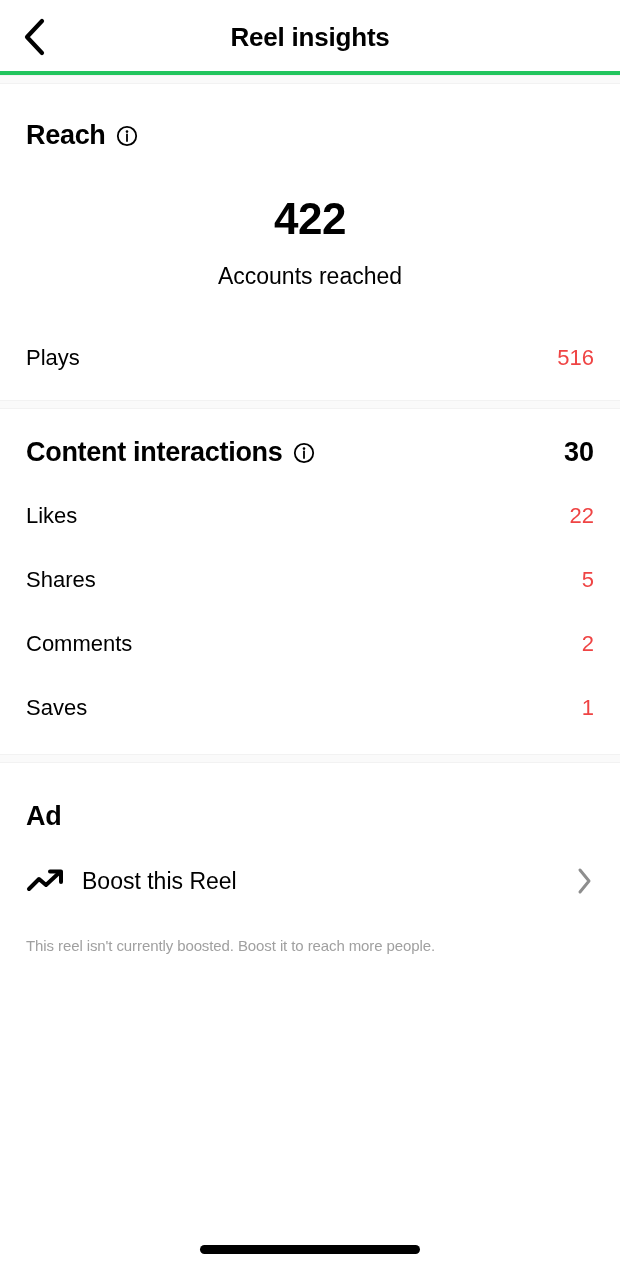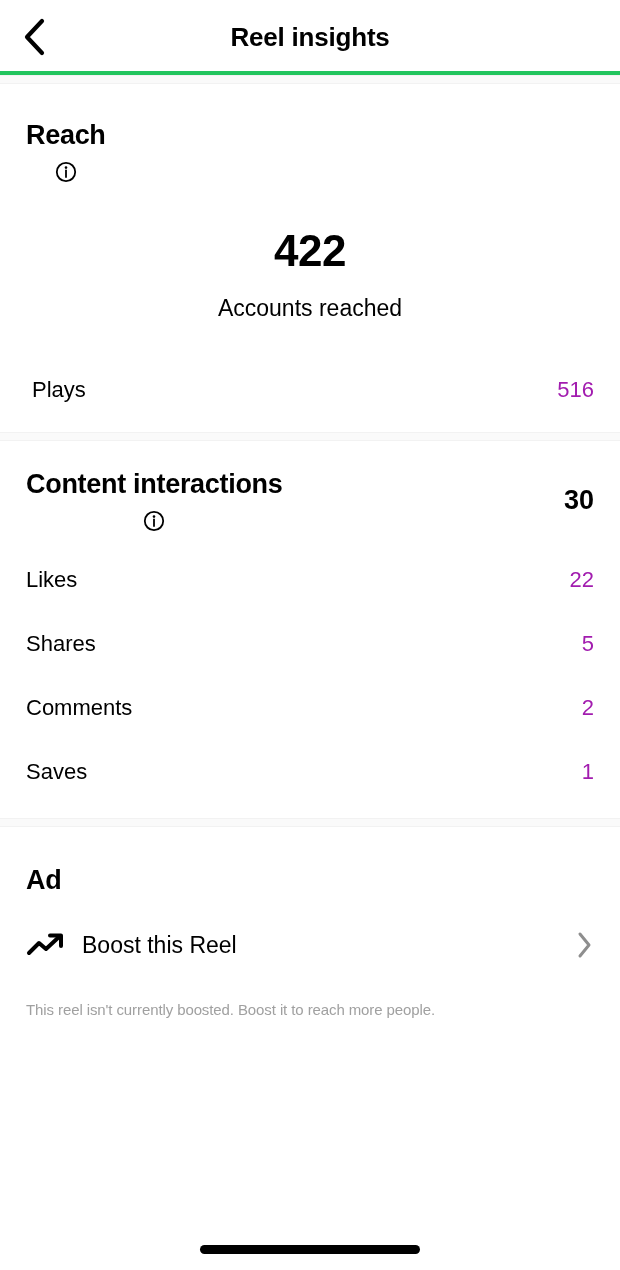--- a/index.html
+++ b/index.html
@@ -67,21 +67,20 @@
 
   .section-head {
     display: flex;
     align-items: center;
     justify-content: space-between;
   }
   .section-head-left {
     display: flex;
     align-items: center;
     gap: 10px;
-    flex-direction: column;
   }
   .section-title {
     font-size: 27px;
     font-weight: bold;
     letter-spacing: -0.3px;
   }
   .section-total {
     font-size: 27px;
     font-weight: bold;
   }
@@ -113,23 +112,23 @@
 
   
   .metric-row {
     display: flex;
     align-items: center;
     justify-content: space-between;
     font-size: 22px;
     height: 64px;
   }
   .metric-label { color: #000; }
-  .metric-value { color: #a21caf; }
-
-  .reach-rows { margin-top: 36px; padding-bottom: 10px; margin-left: 6px; }
+  .metric-value { color: #ef4444; }
+
+  .reach-rows { margin-top: 36px; padding-bottom: 10px; }
 
   
   .ci-section { padding-top: 28px; padding-bottom: 14px; }
   .ci-rows { margin-top: 16px; }
 
   
   .ad-section { padding-top: 30px; }
   .ad-title {
     font-size: 27px;
     font-weight: bold;

